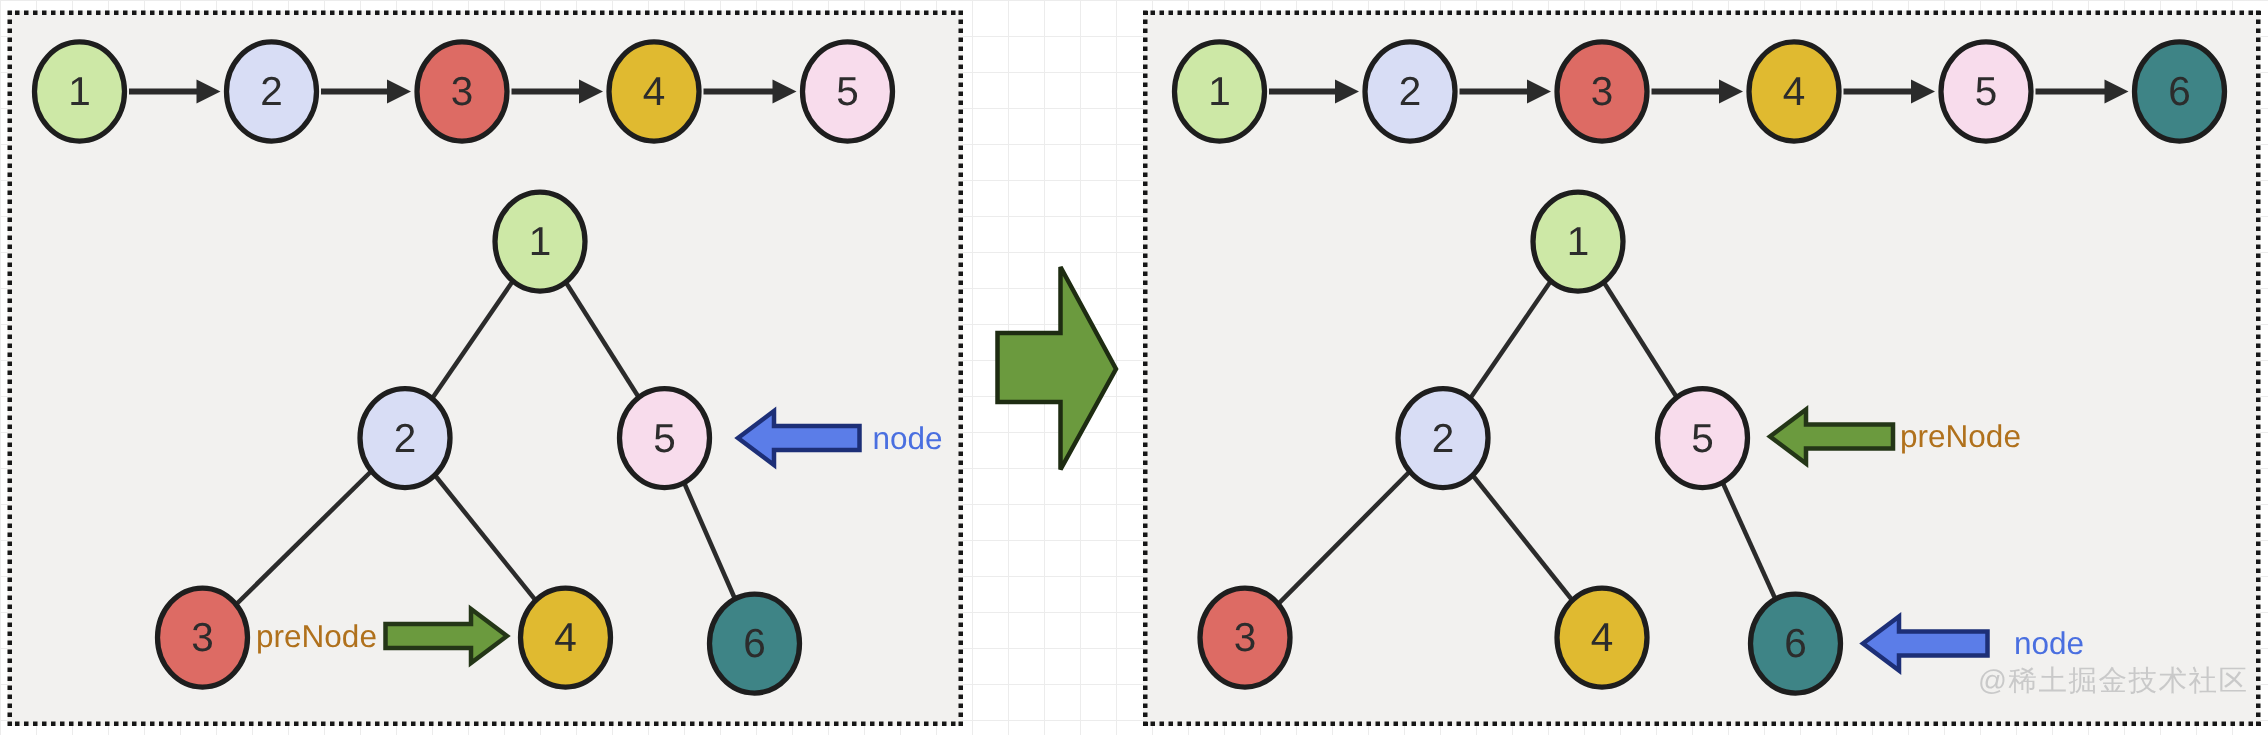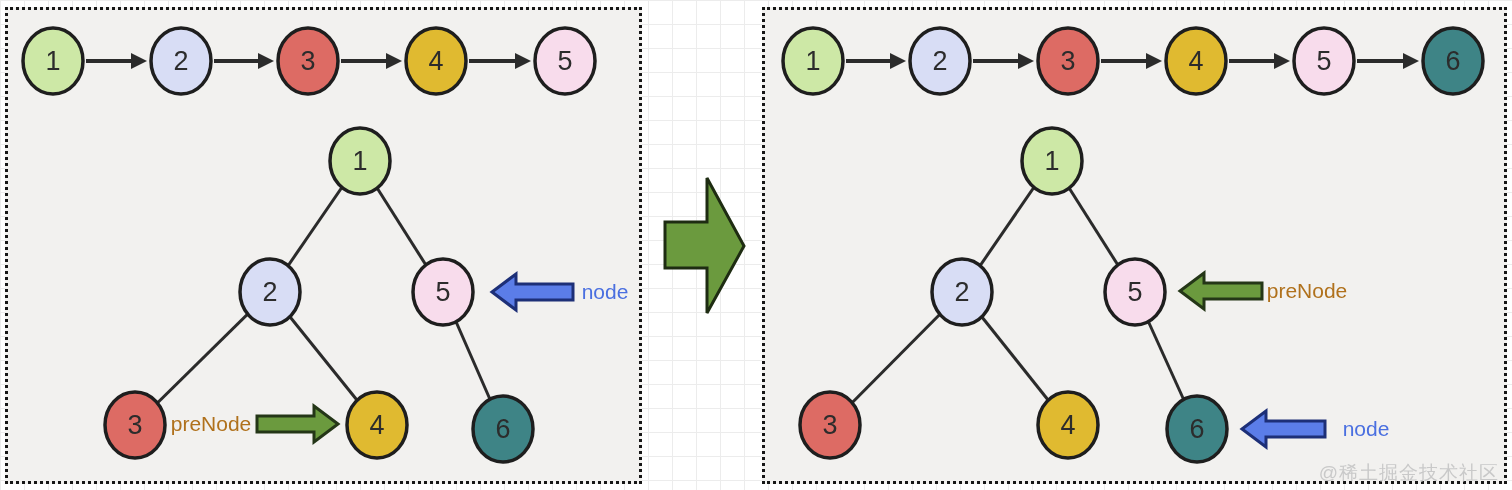--- a/index.html
+++ b/index.html
@@ -21,21 +21,21 @@
     box-sizing: border-box;
   }
   #panel-before { left: 5px; top: 7px; width: 637px; height: 477px; }
   #panel-after  { left: 762px; top: 7px; width: 745px; height: 477px; }
   #diagram-svg {
     position: absolute; left: 0; top: 0;
     width: 1512px; height: 490px;
   }
   #watermark {
     position: absolute;
-    right: 13px; bottom: 4px;
+    right: 13px; bottom: 23px;
     font-size: 19px;
     letter-spacing: 1px;
     color: #c9c9c9;
     user-select: none;
     margin-top: 46px;
   }
   text.node-num {
     font-family: "Liberation Sans", sans-serif;
     font-size: 27px;
     fill: #2c2c2c;

